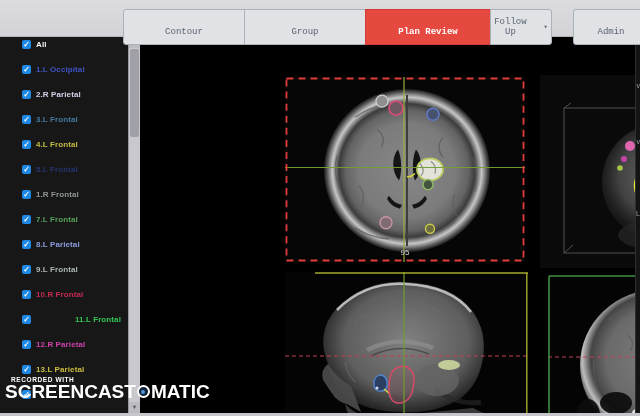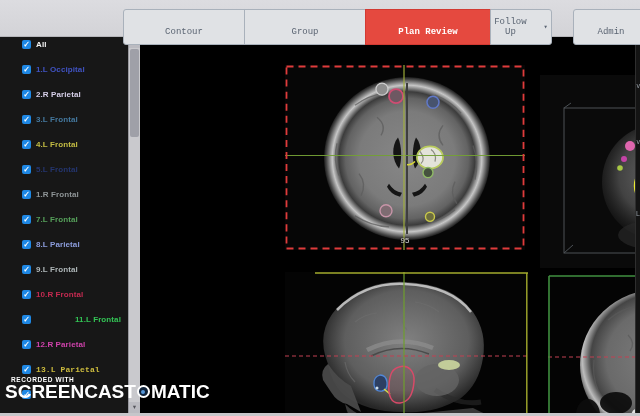--- a/index.html
+++ b/index.html
@@ -35,21 +35,21 @@
   .vscroll{position:absolute;right:0;top:0;bottom:0;width:12px;background:#c9c9cd;
            border-left:1px solid #98989e;box-sizing:border-box;}
   .sarrow{position:absolute;left:0;right:0;height:11px;background:#bbbbc1;color:#55555c;
           font-size:5.5px;text-align:center;line-height:11px;cursor:pointer;}
   .sarrow.up{top:0;} .sarrow.down{bottom:3px;}
   .sthumb{position:absolute;left:1px;right:1px;top:12px;height:88px;background:#9fa0a8;border-radius:2px;cursor:pointer;}
 
   
   .main{position:absolute;left:140px;top:37px;right:0;bottom:0;background:#000;}
   .panel{position:absolute;background:#000;}
-  #p-axial{left:145px;top:28px;width:240px;height:185px;}
+  #p-axial{left:145px;top:40px;width:240px;height:185px;}
   #p-3d{left:400px;top:38px;width:240px;height:193px;}
   #p-sag{left:145px;top:235px;width:243px;height:176px;}
   #p-cor{left:408px;top:238px;width:229px;height:173px;}
   .panel svg{position:absolute;left:0;top:0;width:100%;height:100%;display:block;}
   .slice-label{position:absolute;left:0;right:0;text-align:center;color:#dcdcdc;
                font-size:8px;z-index:3;text-shadow:0 0 2px #000;}
   #p-axial .slice-label{bottom:5px;}
 
   
   .watermark{position:absolute;left:5px;top:376px;z-index:6;color:#fff;}
@@ -164,21 +164,21 @@
       <div class="srow">
         <span class="cb">
             <span class="ck">✓</span>
           </span>
         <span class="slabel" style="color: rgb(207, 66, 171);">12.R Parietal</span>
       </div>
       <div class="srow">
         <span class="cb">
             <span class="ck">✓</span>
           </span>
-        <span class="slabel" style="color: rgb(205, 188, 62); font-family: Liberation Mono, monospace;">13.L Parietal</span>
+        <span class="slabel" style="color: rgb(205, 188, 62);">13.L Parietal</span>
       </div>
       <div class="srow">
         <span class="cb">
             <span class="ck">✓</span>
           </span>
         <span class="slabel" style="color: rgb(136, 136, 136);"></span>
       </div>
     </div>
     <div class="vscroll">
       <div class="sarrow up">▲</div>

